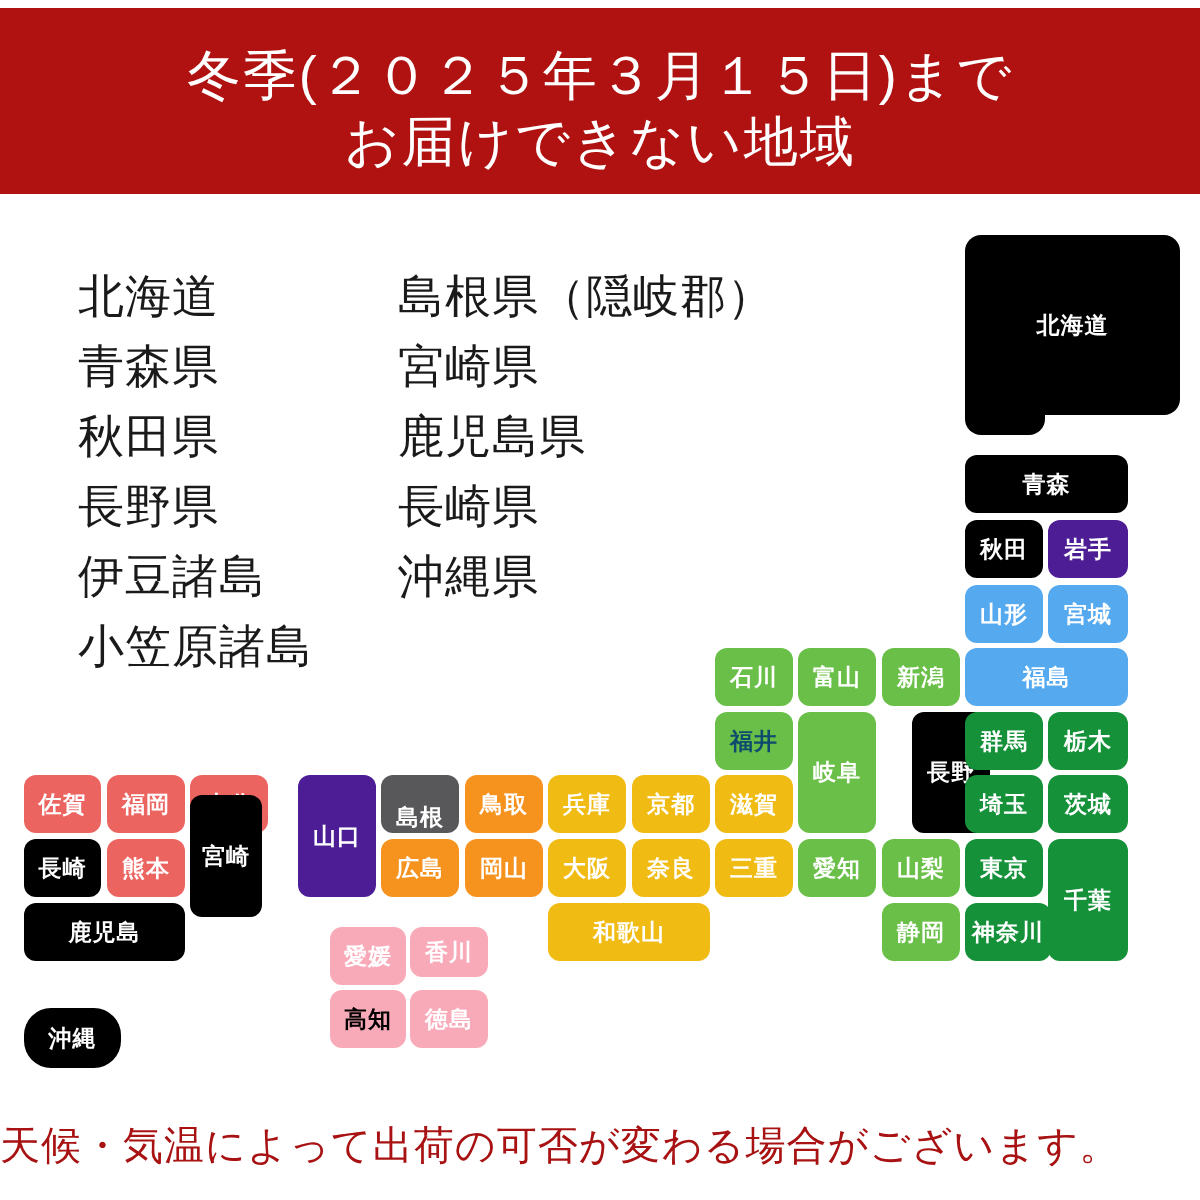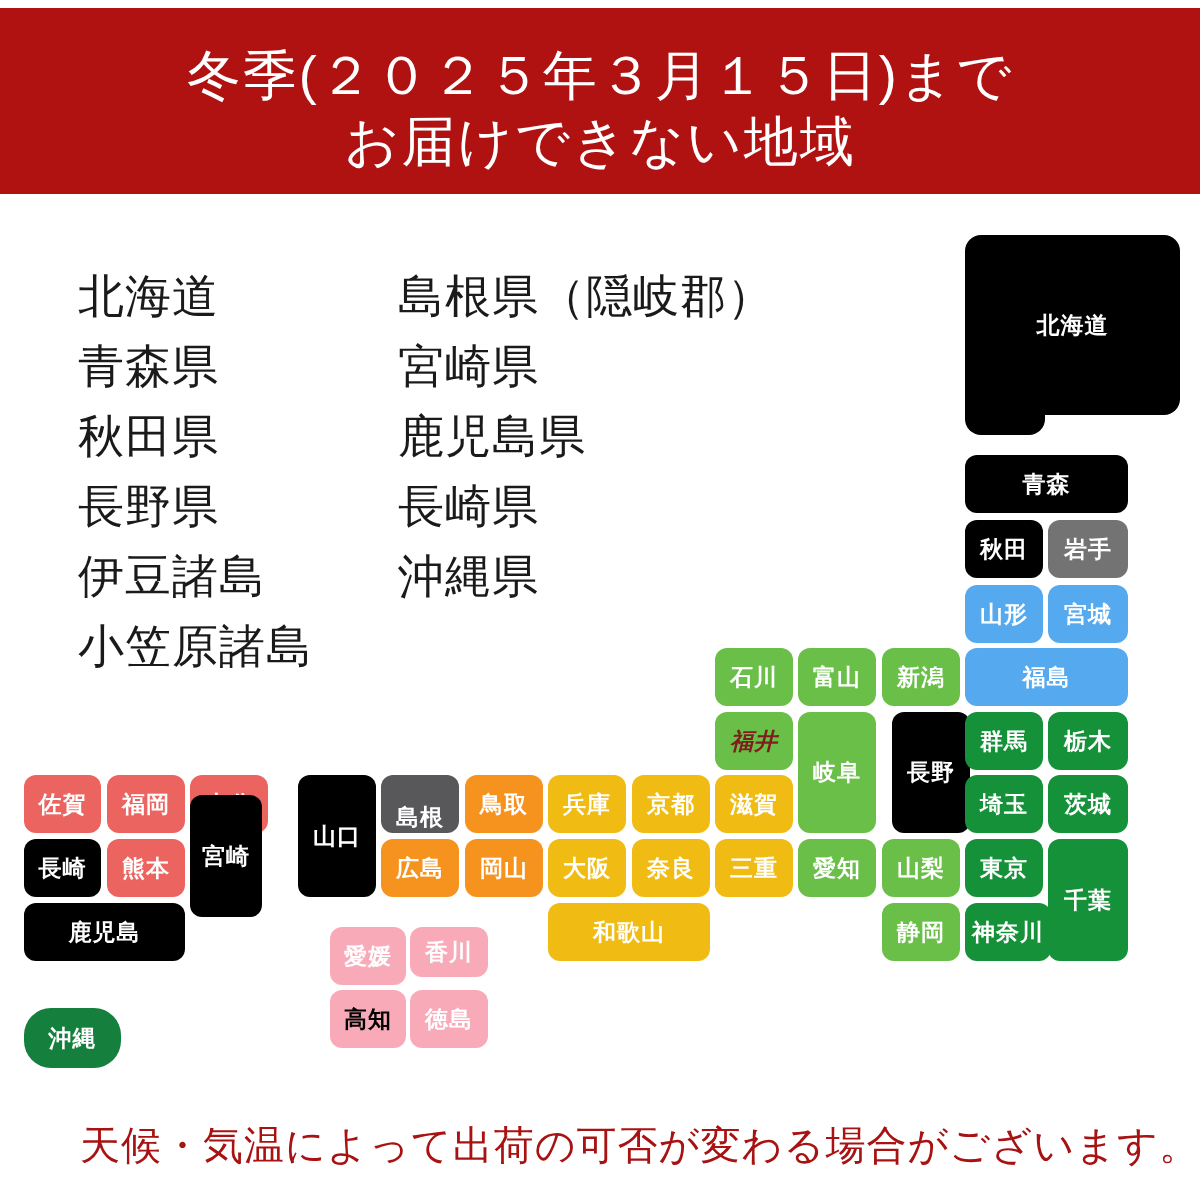--- a/index.html
+++ b/index.html
@@ -34,21 +34,21 @@
   .block{
     position:absolute;border-radius:12px;
     display:flex;align-items:center;justify-content:center;
   }
   .block span{
     color:#ffffff;font-size:23px;font-weight:bold;white-space:nowrap;letter-spacing:1px;
   }
   .block.big{border-radius:16px;}
   
   .note{
-    position:absolute;left:0;top:1118px;width:1200px;text-align:right;
+    position:absolute;left:0;top:1118px;width:1200px;text-align:left;
     font-size:40px;color:var(--note-red);letter-spacing:1px;white-space:nowrap;
   }
 </style>
 </head>
 <body>
 
 <div class="page" style="--banner-red: #b01212; --note-red: #a81212; --list-text: #1a1a1a; --black: #000000; --blue: #55a9ef; --light-green: #69bf47; --dark-green: #159139; --yellow: #f0bb12; --orange: #f6921e; --gray: #58585a; --salmon: #ec6460; --pink: #f9aab8; --block-label: #ffffff;">
 
   <header class="banner">
     <div class="banner-line">冬季(２０２５年３月１５日)まで</div>
@@ -77,21 +77,21 @@
       <div class="block big" style="left: 965px; top: 355px; width: 80px; height: 80px; background: rgb(0, 0, 0);"></div>
       <div class="block big" style="left: 965px; top: 235px; width: 215px; height: 180px; background: rgb(0, 0, 0);">
         <span style="color: rgb(255, 255, 255);">北海道</span>
       </div>
       <div class="block" style="left: 965px; top: 455px; width: 163px; height: 58px; background: rgb(0, 0, 0);">
         <span style="color: rgb(255, 255, 255);">青森</span>
       </div>
       <div class="block" style="left: 965px; top: 520px; width: 78px; height: 58px; background: rgb(0, 0, 0);">
         <span style="color: rgb(255, 255, 255);">秋田</span>
       </div>
-      <div class="block" style="left: 1048px; top: 520px; width: 80px; height: 58px; background: #737373;">
+      <div class="block" style="left: 1048px; top: 520px; width: 80px; height: 58px; background: #4c1d95;">
         <span style="color: rgb(255, 255, 255);">岩手</span>
       </div>
       <div class="block" style="left: 965px; top: 585px; width: 78px; height: 58px; background: rgb(85, 169, 239);">
         <span style="color: rgb(255, 255, 255);">山形</span>
       </div>
       <div class="block" style="left: 1048px; top: 585px; width: 80px; height: 58px; background: rgb(85, 169, 239);">
         <span style="color: rgb(255, 255, 255);">宮城</span>
       </div>
       <div class="block" style="left: 965px; top: 648px; width: 163px; height: 58px; background: rgb(85, 169, 239);">
         <span style="color: rgb(255, 255, 255);">福島</span>
@@ -99,44 +99,44 @@
       <div class="block" style="left: 715px; top: 648px; width: 78px; height: 58px; background: rgb(105, 191, 71);">
         <span style="color: rgb(255, 255, 255);">石川</span>
       </div>
       <div class="block" style="left: 798px; top: 648px; width: 78px; height: 58px; background: rgb(105, 191, 71);">
         <span style="color: rgb(255, 255, 255);">富山</span>
       </div>
       <div class="block" style="left: 882px; top: 648px; width: 78px; height: 58px; background: rgb(105, 191, 71);">
         <span style="color: rgb(255, 255, 255);">新潟</span>
       </div>
       <div class="block" style="left: 715px; top: 712px; width: 78px; height: 58px; background: rgb(105, 191, 71);">
-        <span style="color: #7f1d1d; font-style: italic;">福井</span>
+        <span style="color: #0c4a6e;">福井</span>
       </div>
       <div class="block" style="left: 798px; top: 712px; width: 78px; height: 121px; background: rgb(105, 191, 71);">
         <span style="color: rgb(255, 255, 255);">岐阜</span>
       </div>
-      <div class="block" style="left: 892px; top: 712px; width: 78px; height: 121px; background: rgb(0, 0, 0);">
+      <div class="block" style="left: 912px; top: 712px; width: 78px; height: 121px; background: rgb(0, 0, 0);">
         <span style="color: rgb(255, 255, 255);">長野</span>
       </div>
       <div class="block" style="left: 965px; top: 712px; width: 78px; height: 58px; background: rgb(21, 145, 57);">
         <span style="color: rgb(255, 255, 255);">群馬</span>
       </div>
       <div class="block" style="left: 1048px; top: 712px; width: 80px; height: 58px; background: rgb(21, 145, 57);">
         <span style="color: rgb(255, 255, 255);">栃木</span>
       </div>
       <div class="block" style="left: 715px; top: 775px; width: 78px; height: 58px; background: rgb(240, 187, 18);">
         <span style="color: rgb(255, 255, 255);">滋賀</span>
       </div>
       <div class="block" style="left: 965px; top: 775px; width: 78px; height: 58px; background: rgb(21, 145, 57);">
         <span style="color: rgb(255, 255, 255);">埼玉</span>
       </div>
       <div class="block" style="left: 1048px; top: 775px; width: 80px; height: 58px; background: rgb(21, 145, 57);">
         <span style="color: rgb(255, 255, 255);">茨城</span>
       </div>
-      <div class="block" style="left: 298px; top: 775px; width: 78px; height: 122px; background: #000000;">
+      <div class="block" style="left: 298px; top: 775px; width: 78px; height: 122px; background: #4c1d95;">
         <span style="color: rgb(255, 255, 255);">山口</span>
       </div>
       <div class="block" style="left: 381px; top: 775px; width: 78px; height: 58px; background: rgb(88, 88, 90); align-items: flex-end;">
         <span style="color: rgb(255, 255, 255);">島根</span>
       </div>
       <div class="block" style="left: 465px; top: 775px; width: 78px; height: 58px; background: rgb(246, 146, 30);">
         <span style="color: rgb(255, 255, 255);">鳥取</span>
       </div>
       <div class="block" style="left: 548px; top: 775px; width: 78px; height: 58px; background: rgb(240, 187, 18);">
         <span style="color: rgb(255, 255, 255);">兵庫</span>
@@ -206,20 +206,20 @@
       </div>
       <div class="block" style="left: 410px; top: 927px; width: 78px; height: 50px; background: rgb(249, 170, 184);">
         <span style="color: rgb(255, 255, 255);">香川</span>
       </div>
       <div class="block" style="left: 330px; top: 990px; width: 76px; height: 58px; background: rgb(249, 170, 184);">
         <span style="color: #000000;">高知</span>
       </div>
       <div class="block" style="left: 410px; top: 990px; width: 78px; height: 58px; background: rgb(249, 170, 184);">
         <span style="color: rgb(255, 255, 255);">徳島</span>
       </div>
-      <div class="block" style="left: 24px; top: 1008px; width: 97px; height: 60px; background: #15803d; border-radius: 27px;">
+      <div class="block" style="left: 24px; top: 1008px; width: 97px; height: 60px; background: #000000; border-radius: 27px;">
         <span style="color: rgb(255, 255, 255);">沖縄</span>
       </div>
     </div>
 
   <div class="note">天候・気温によって出荷の可否が変わる場合がございます。</div>
 
 </div>
 
 </body></html>

